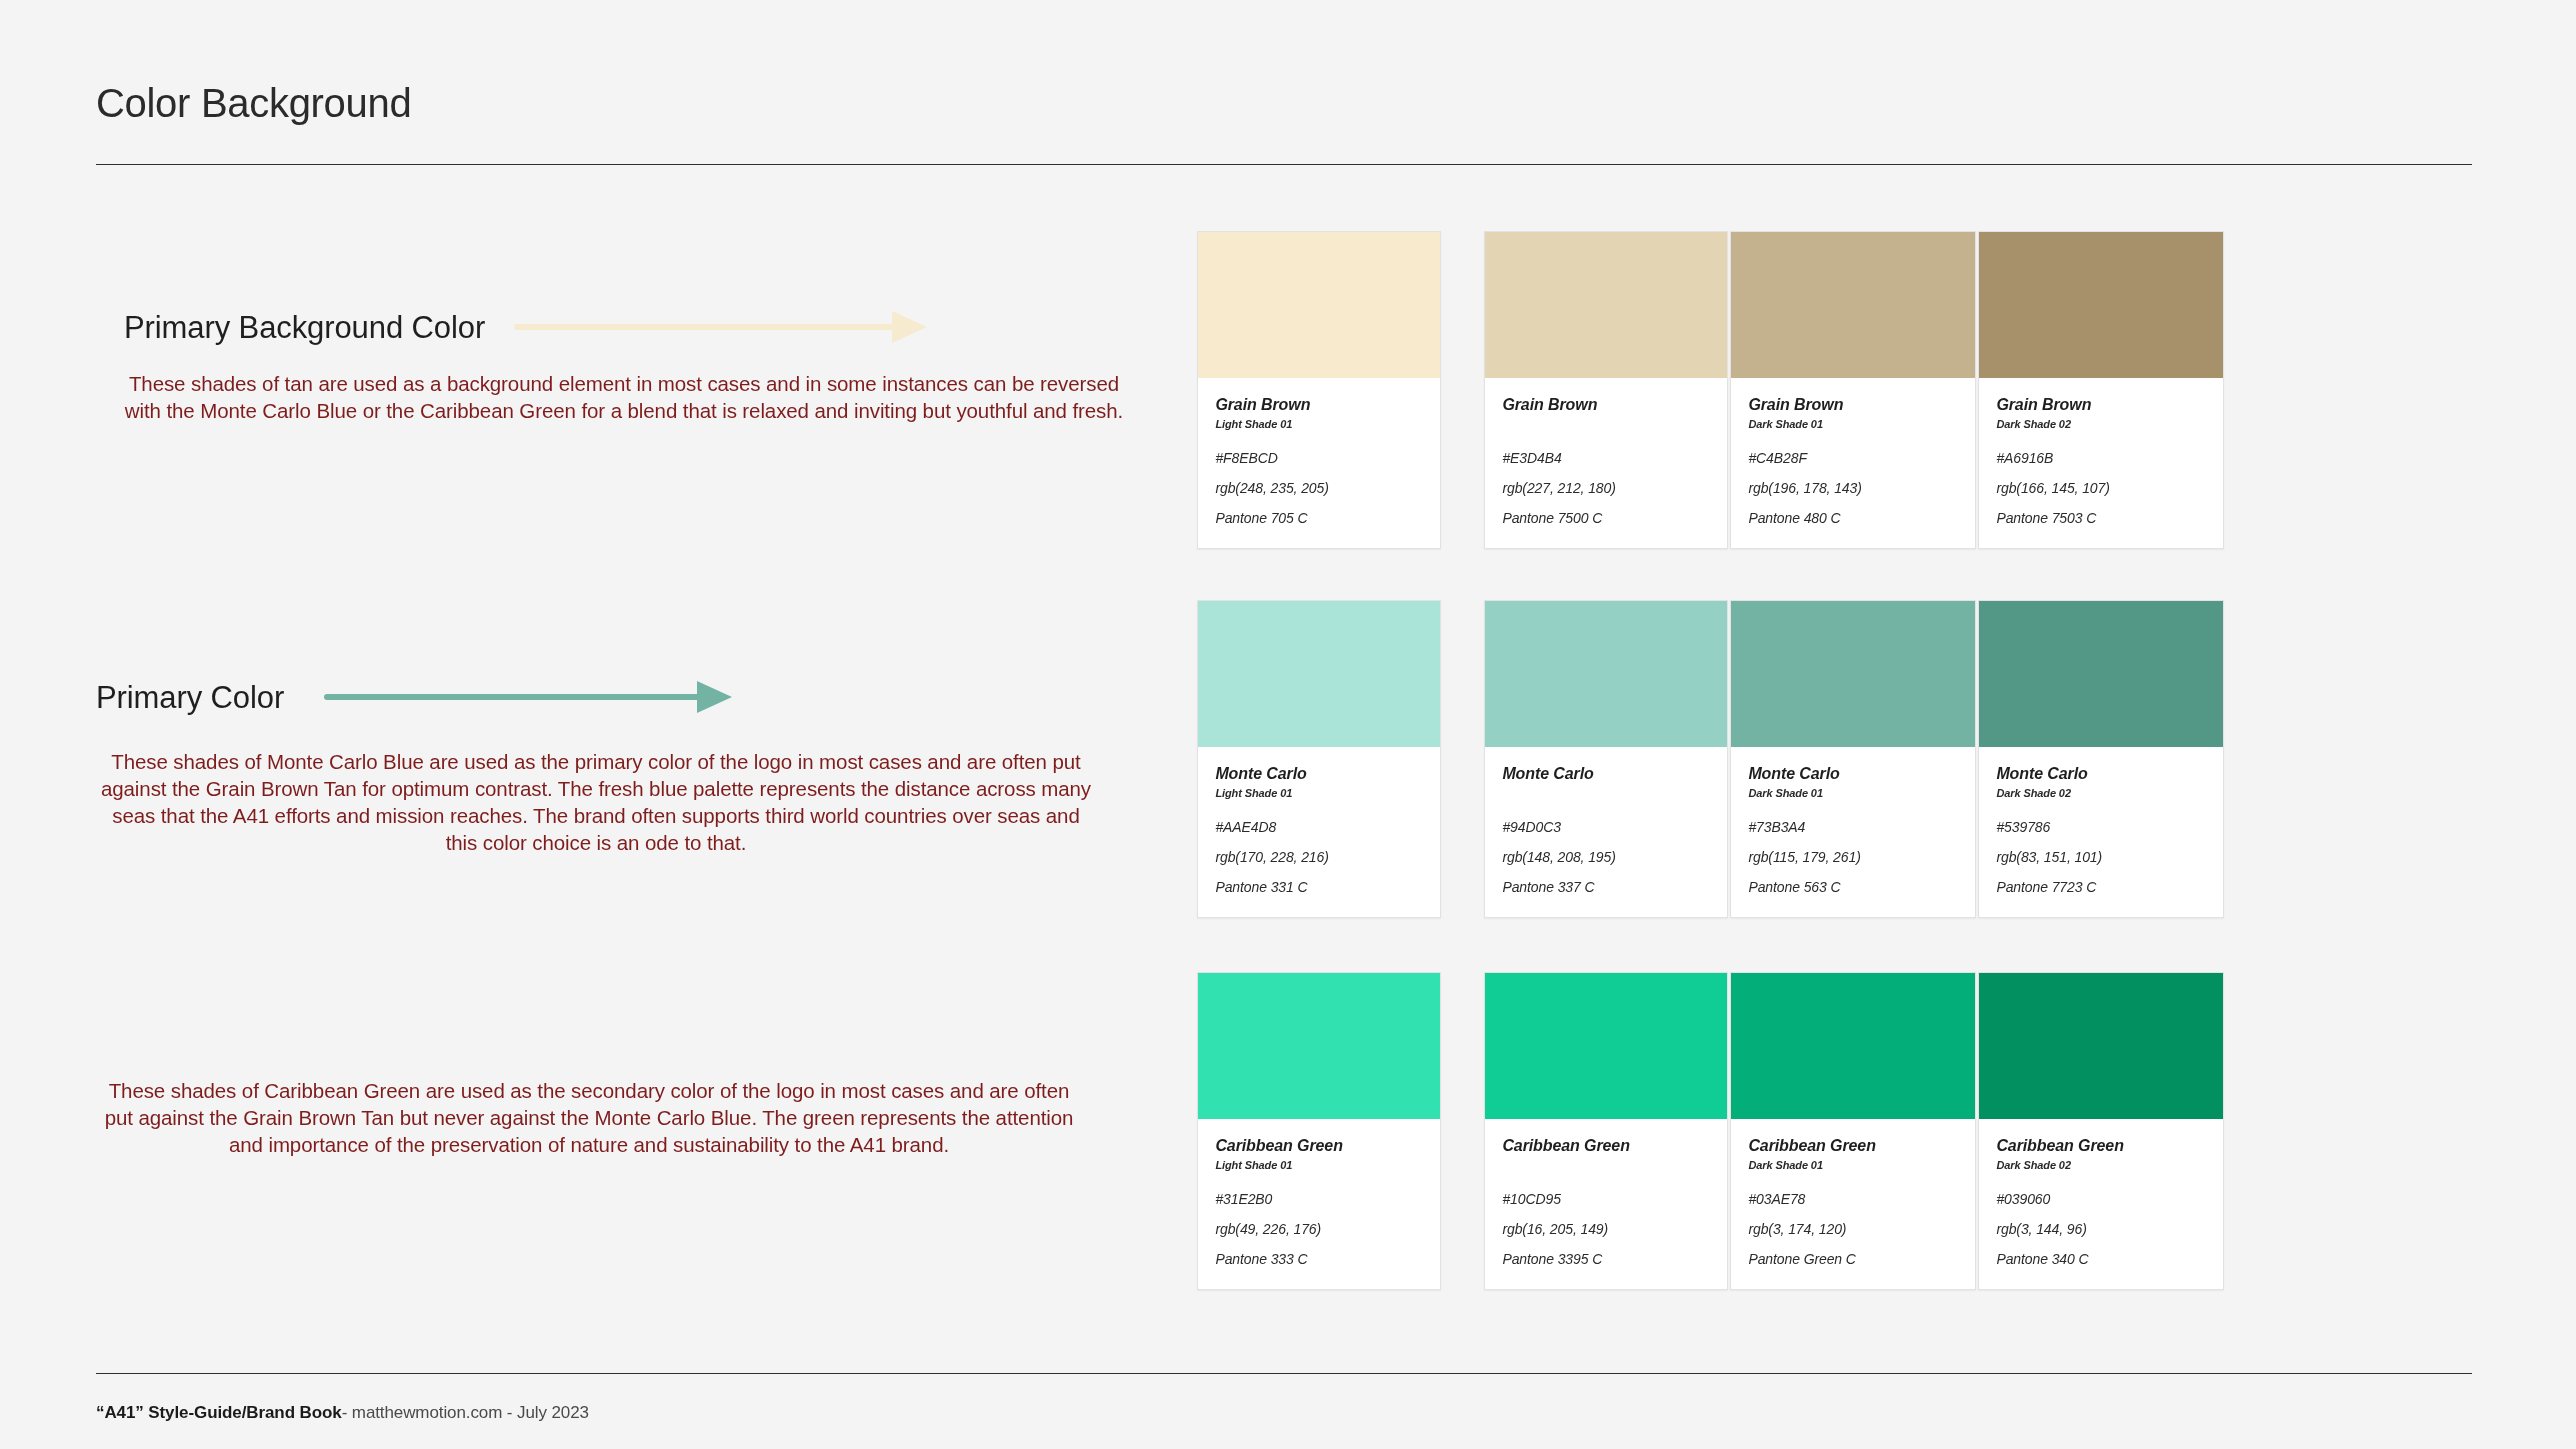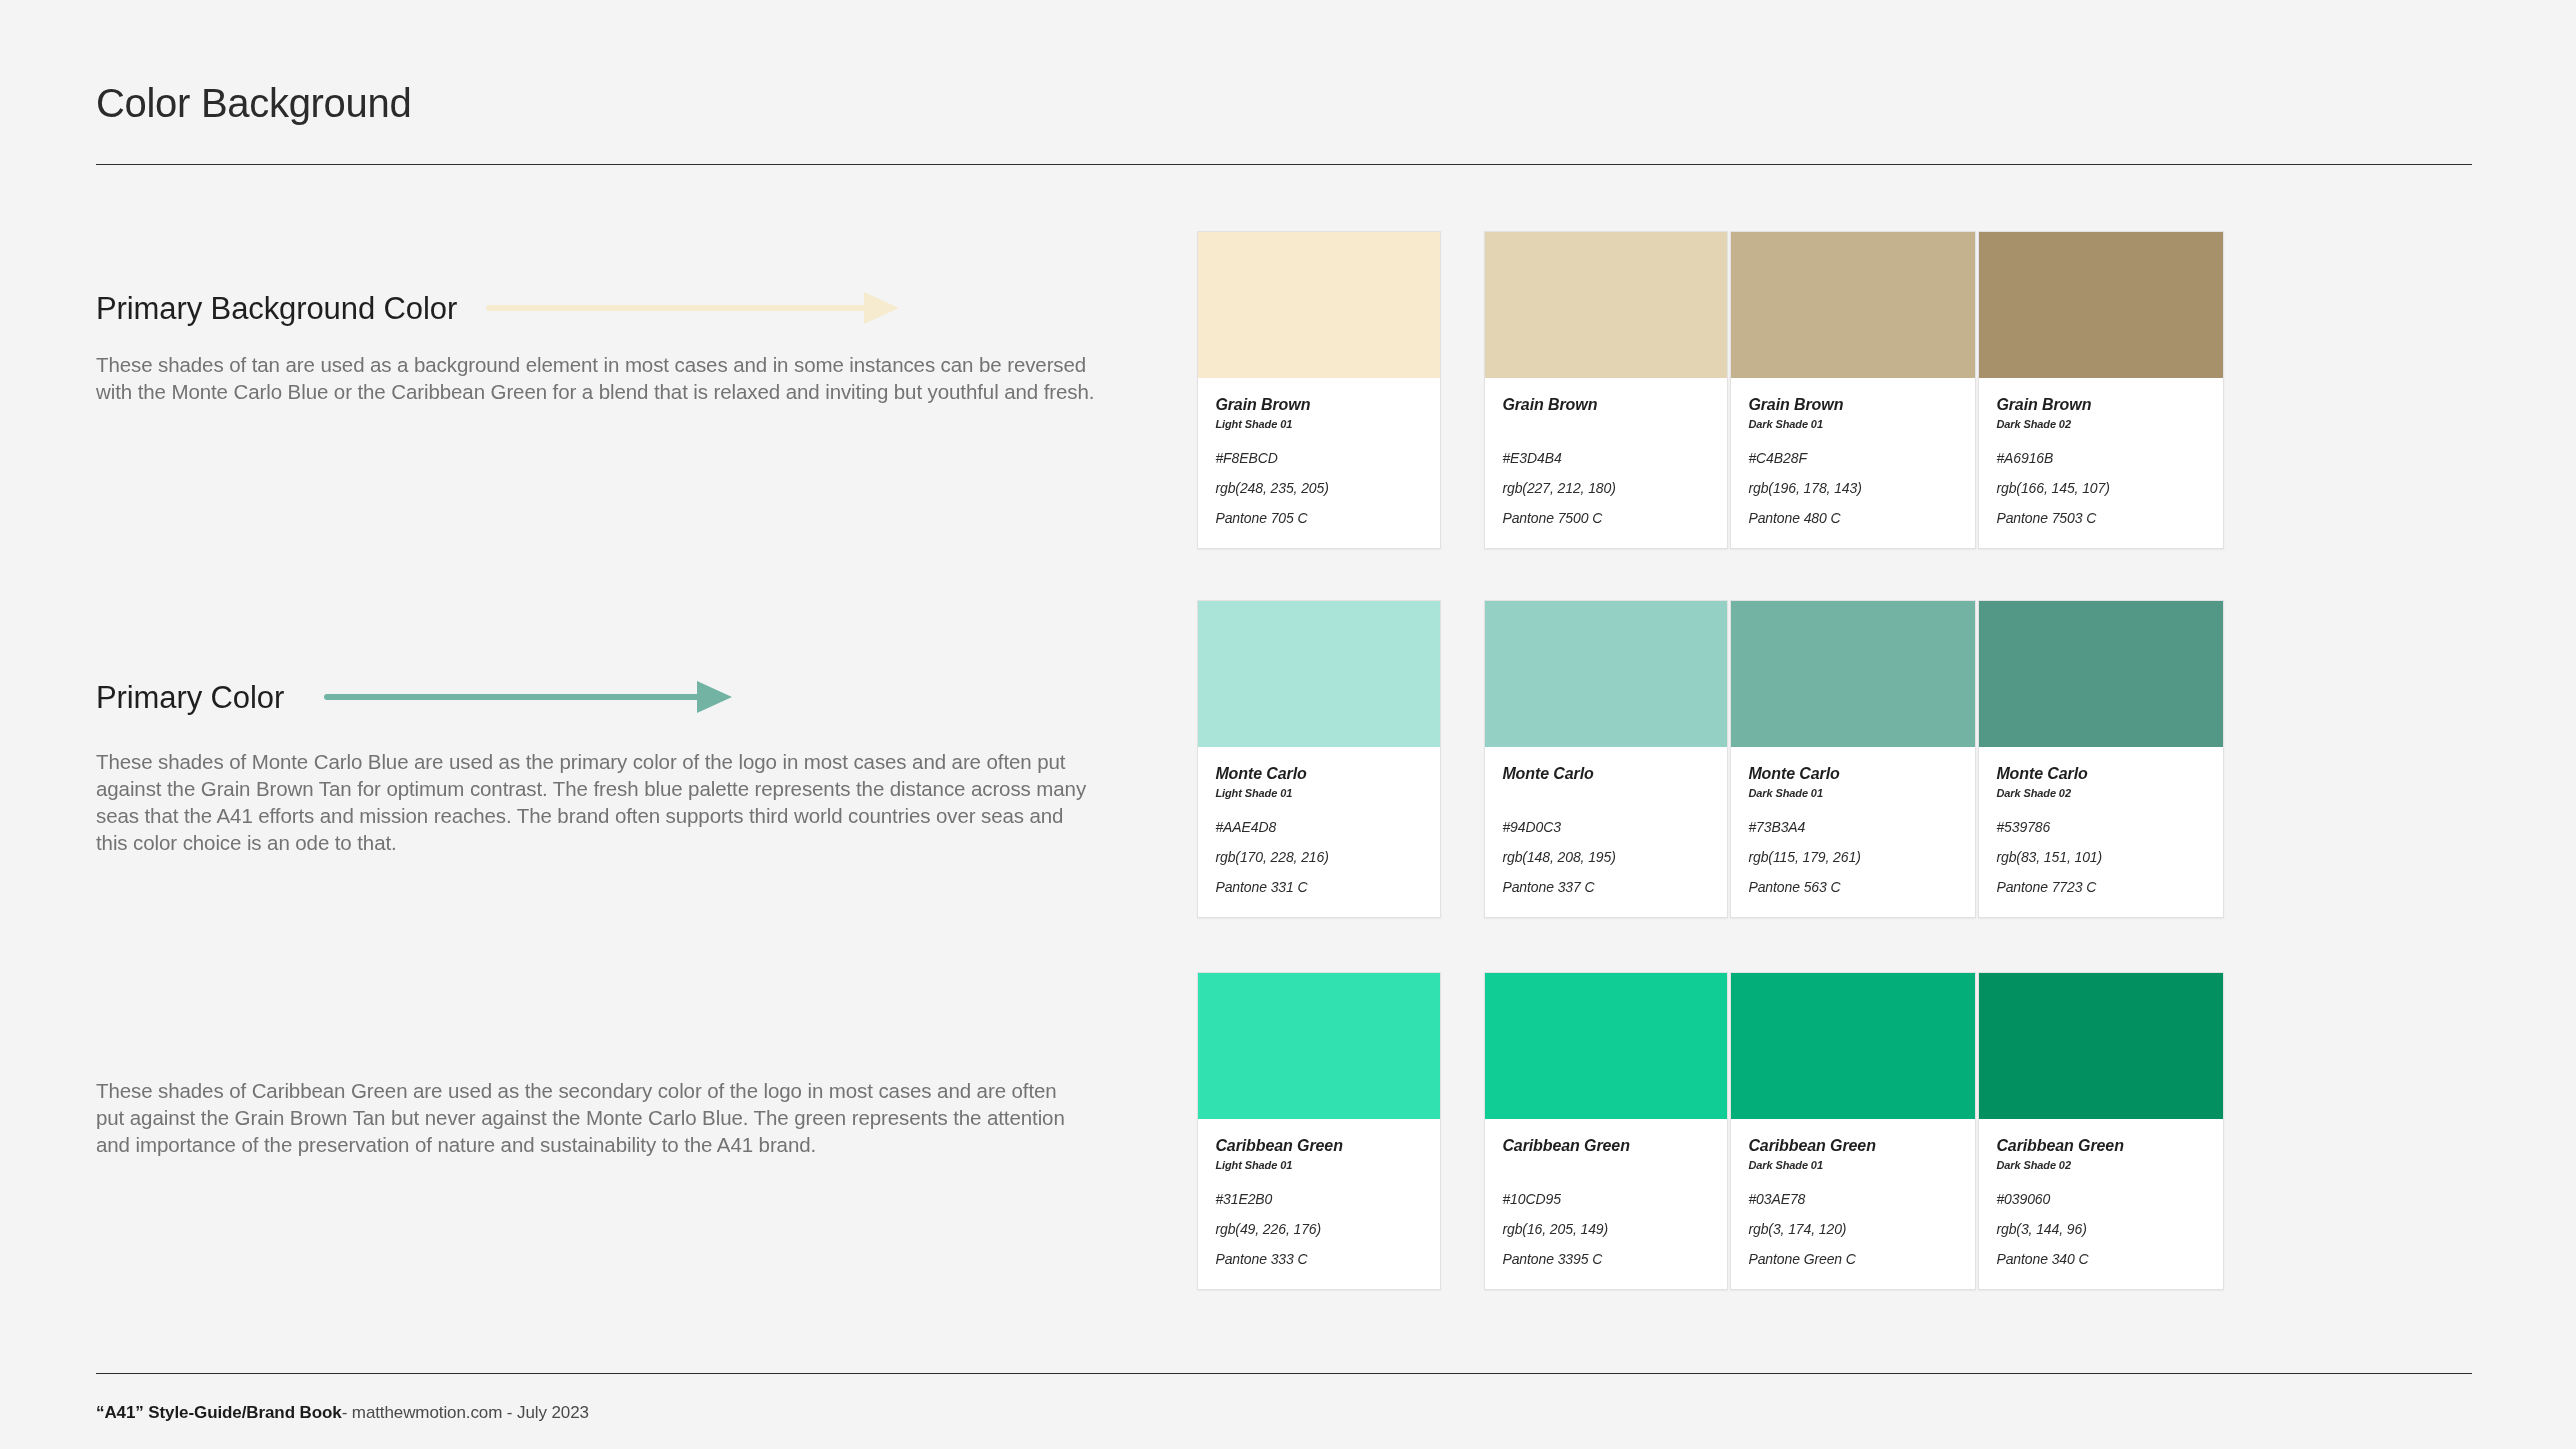--- a/index.html
+++ b/index.html
@@ -37,25 +37,26 @@
     height:6px; border-radius:3.4px;
   }
   .sec-arrow .head {
     position:absolute; right:0; top:50%; transform:translateY(-50%);
     width:0; height:0;
     border-top:16px solid transparent;
     border-bottom:16px solid transparent;
   }
   .sec-body {
     margin-top:27px;
-    font-size:20.5px; line-height:27px; color:#737373;
+    font-size:20.5px; line-height:27px; color:#7f1d1d;
     letter-spacing:-0.1px;
-  }
-
-  #sec-0 { top:292px; }
+    text-align:center;
+  }
+
+  #sec-0 { top:311px;margin-left:28px; }
   #sec-1 { top:681px; }
   #sec-2 { top:1042px; }
 
   #sec-0 .sec-arrow { width:413px; margin-left:29px; }
   #sec-1 .sec-arrow { width:408px; margin-left:40px; }
   #sec-2 .sec-arrow { width:406px; margin-left:40px; }
   #sec-0 .sec-body { width:1000px; }
   #sec-1 .sec-body { width:1000px; margin-top:35px; }
   #sec-2 .sec-body { width:986px; margin-top:35px; }
 

